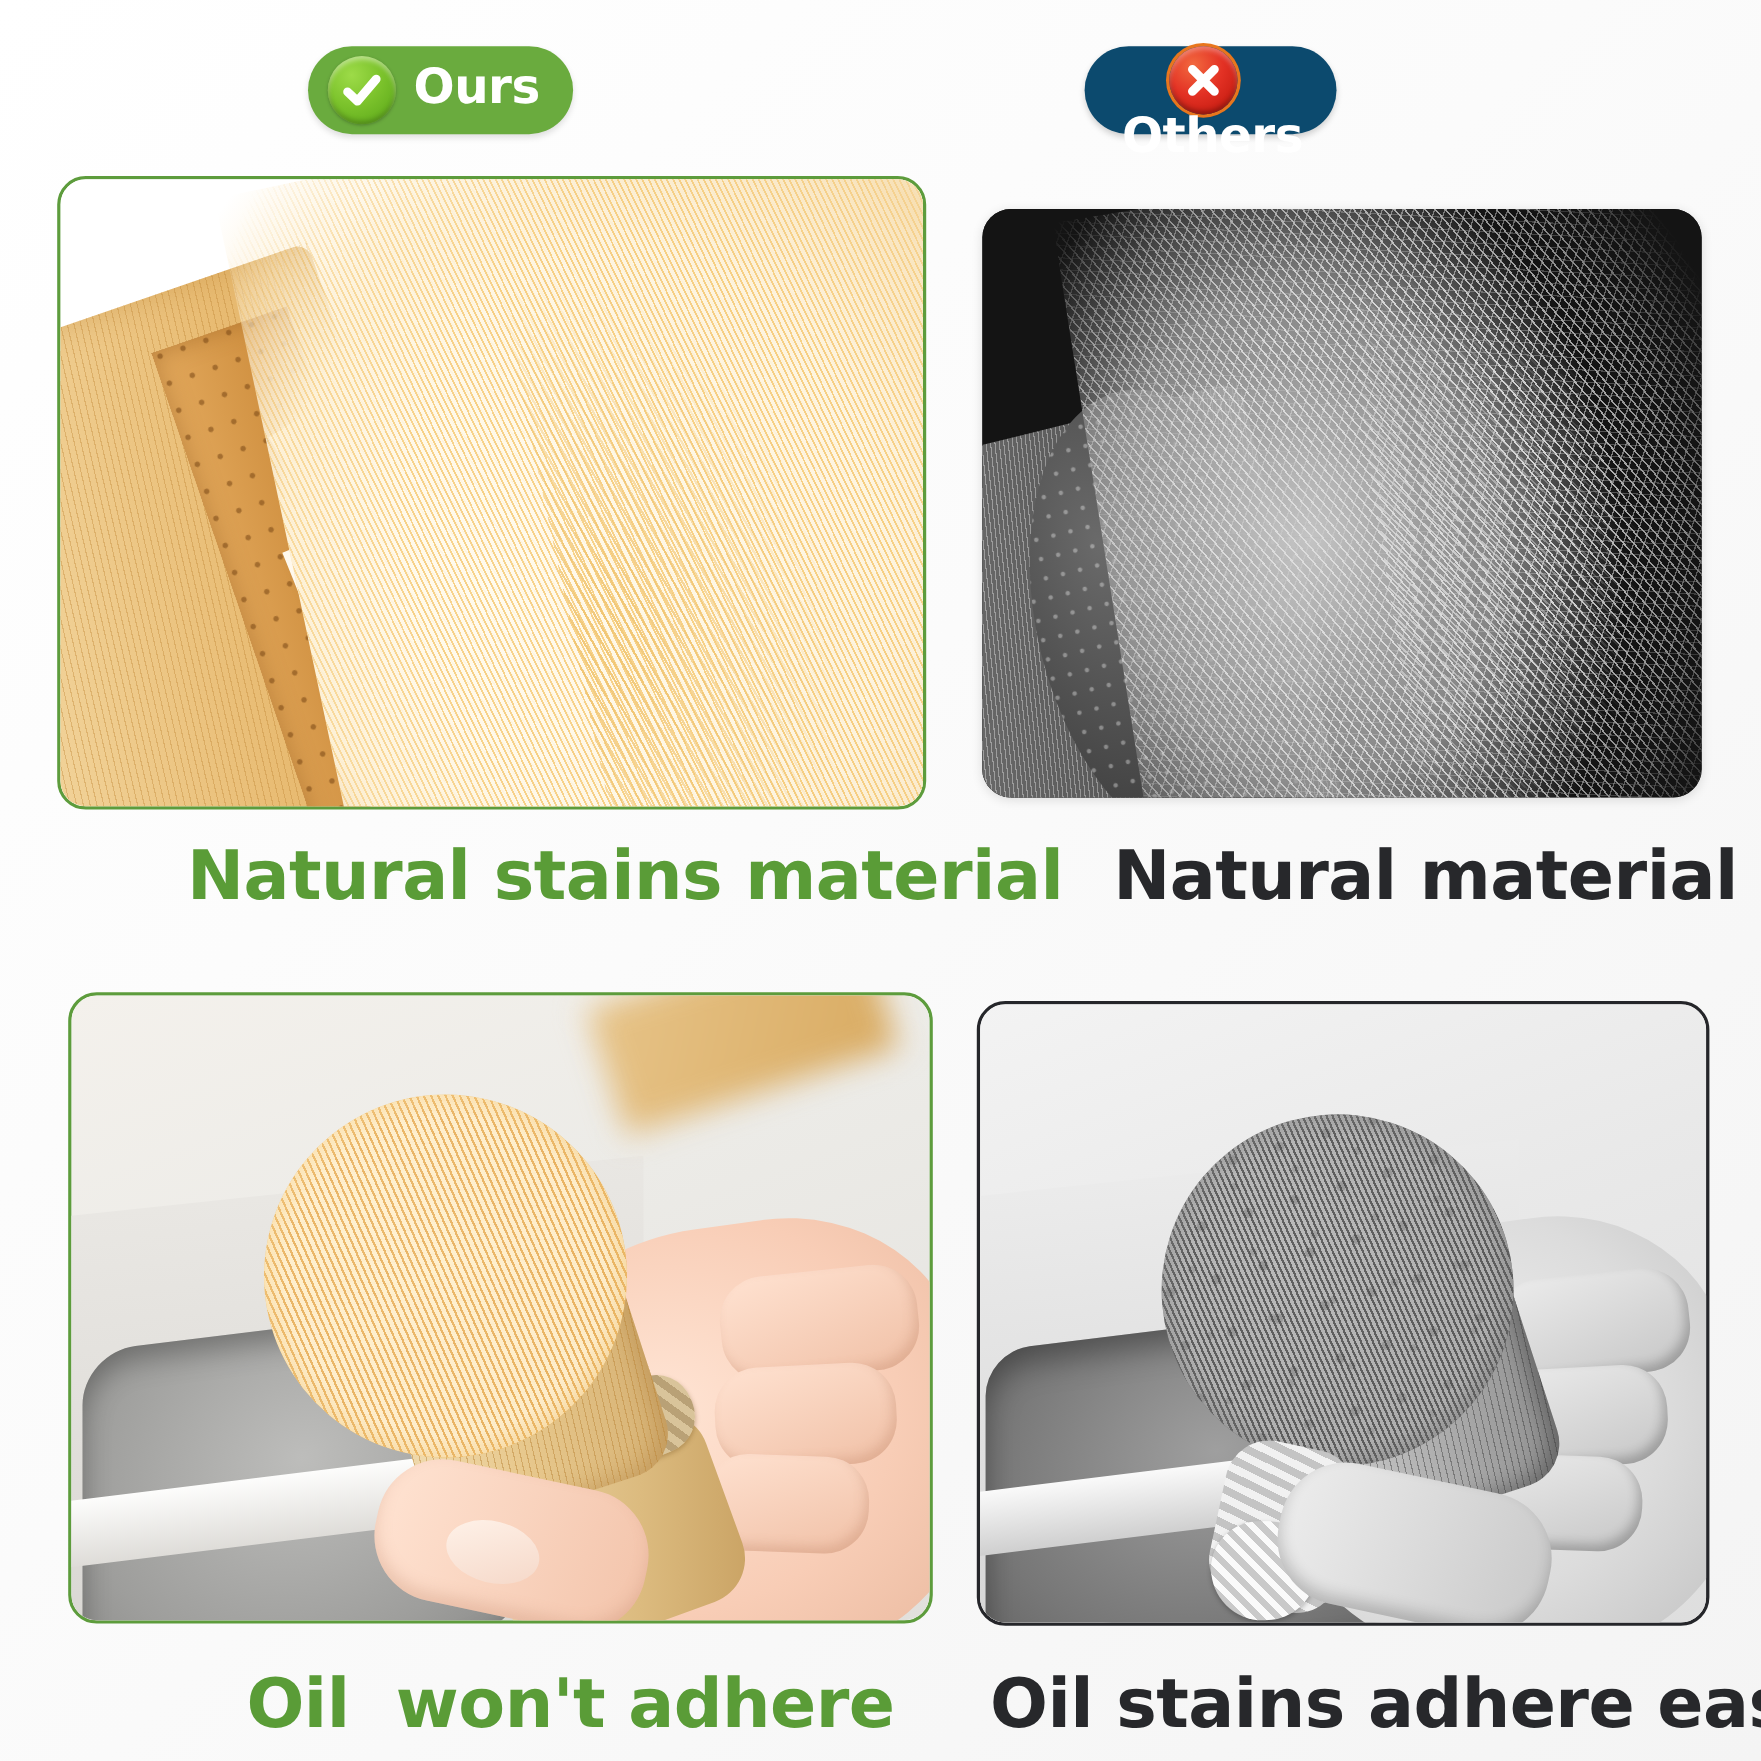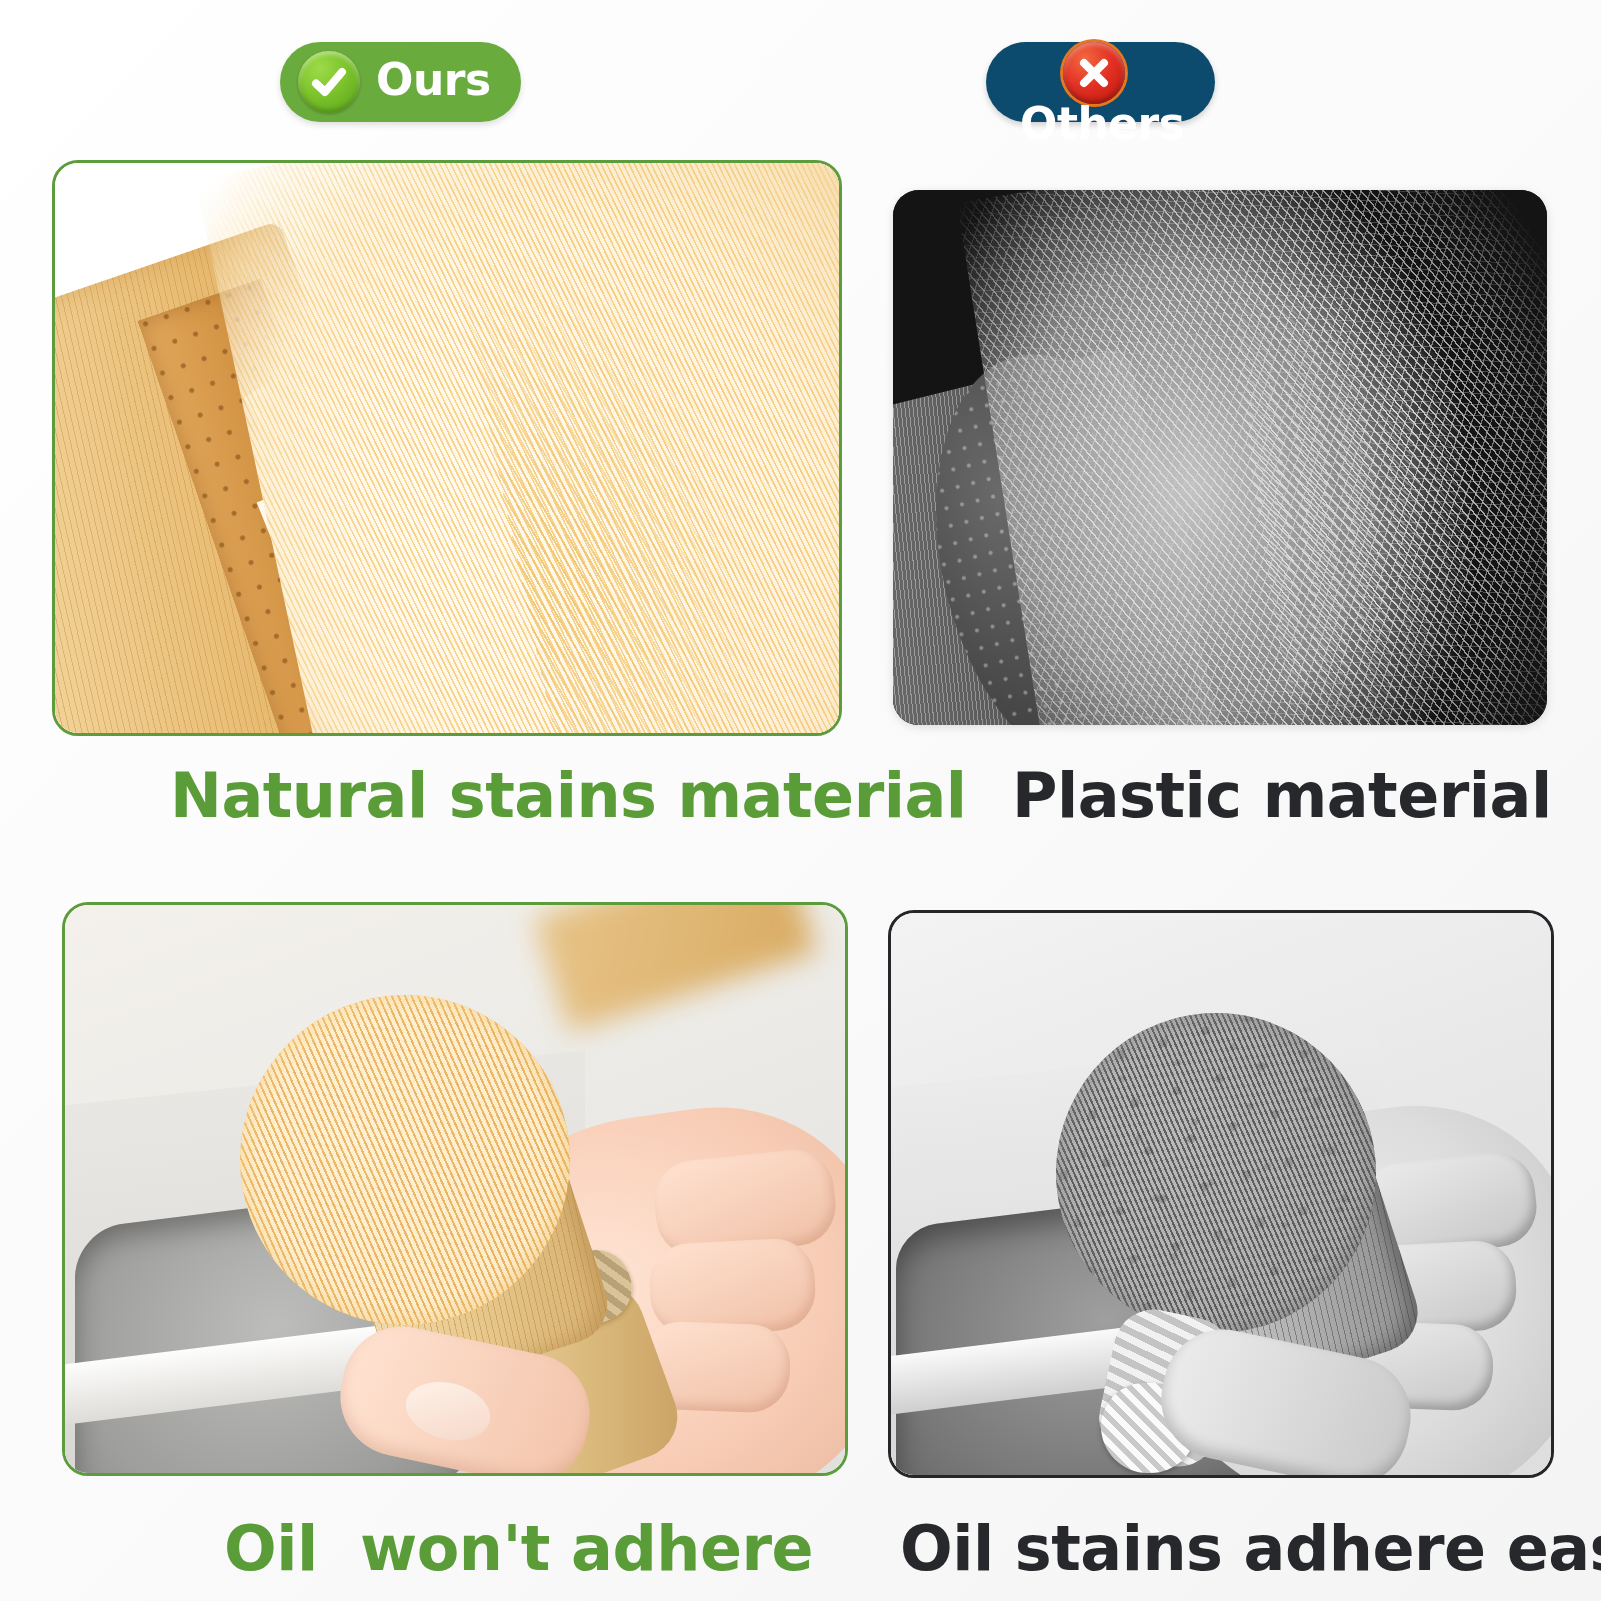--- a/index.html
+++ b/index.html
@@ -332,17 +332,17 @@
       <div class="br-finger" style="right:58px;top:410px;width:148px;height:86px;transform:rotate(2deg);"></div>
       <div class="br-ferrule"></div>
       <div class="br-head"></div>
       <div class="br-rope"></div>
       <div class="br-knot"></div>
       <div class="br-thumb"></div>
     </div>
   </div>
 
   <div class="caption cap-green" id="cap-tl">Natural stains material</div>
-  <div class="caption cap-dark" id="cap-tr">Plastic material</div>
+  <div class="caption cap-dark" id="cap-tr">Natural material</div>
   <div class="caption cap-green" id="cap-bl">Oil  won't adhere</div>
   <div class="caption cap-dark" id="cap-br">Oil stains adhere easily</div>
 
 </div>
 
 </body></html>

